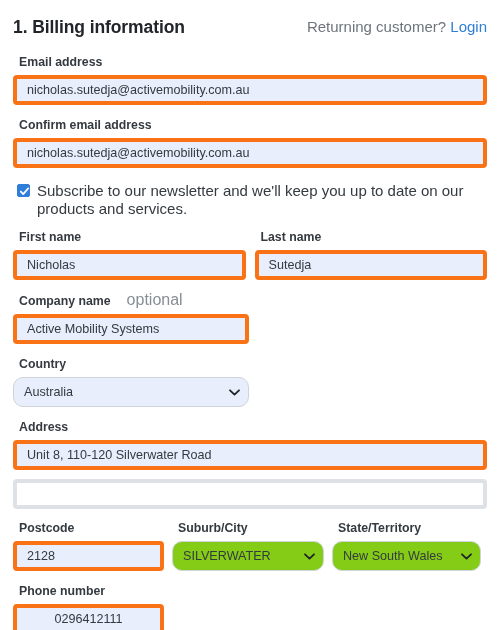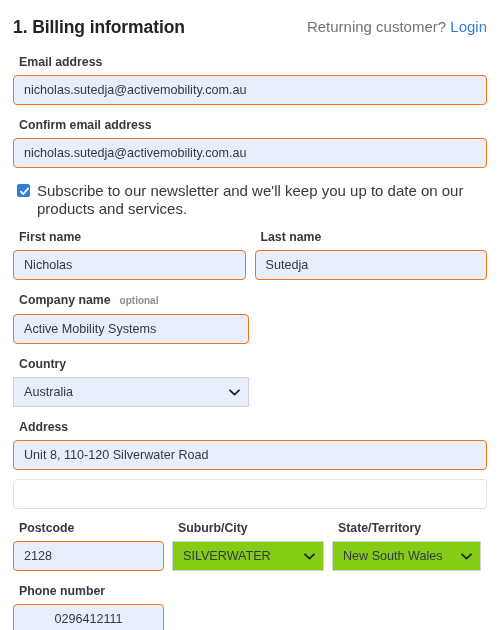--- a/index.html
+++ b/index.html
@@ -57,31 +57,31 @@
   
   .field-label {
     display: block;
     font-size: 12.3px;
     font-weight: bold;
     color: #343a40;
     line-height: 16px;
     margin: 0 0 5px 6px;
   }
   .field-label .optional {
-    font-weight: bold;
-    font-size: 10px;
+    font-weight: normal;
+    font-size: 16px;
     color: #868e96;
-    margin-left: 9px;
+    margin-left: 16px;
   }
 
   .input {
     display: block;
     width: 100%;
     height: 30px;
-    border: 1px solid #f97316;
+    border: 4px solid #f97316;
     border-radius: 4px;
     background: #e8eefb;
     font-family: "Liberation Sans", sans-serif;
     font-size: 12.6px;
     color: #343a40;
     padding: 0 10px;
     line-height: 28px;
     outline: none;
   }
   .input.empty {
@@ -92,21 +92,21 @@
   
   .select-wrap {
     position: relative;
     display: block;
   }
   .select {
     display: block;
     width: 100%;
     height: 30px;
     border: 1px solid #ced4da;
-    border-radius: 0;
+    border-radius: 10px;
     background: #e8eefb;
     font-family: "Liberation Sans", sans-serif;
     font-size: 12.6px;
     color: #343a40;
     padding: 0 26px 0 10px;
     line-height: 28px;
     -webkit-appearance: none;
     -moz-appearance: none;
     appearance: none;
     outline: none;

